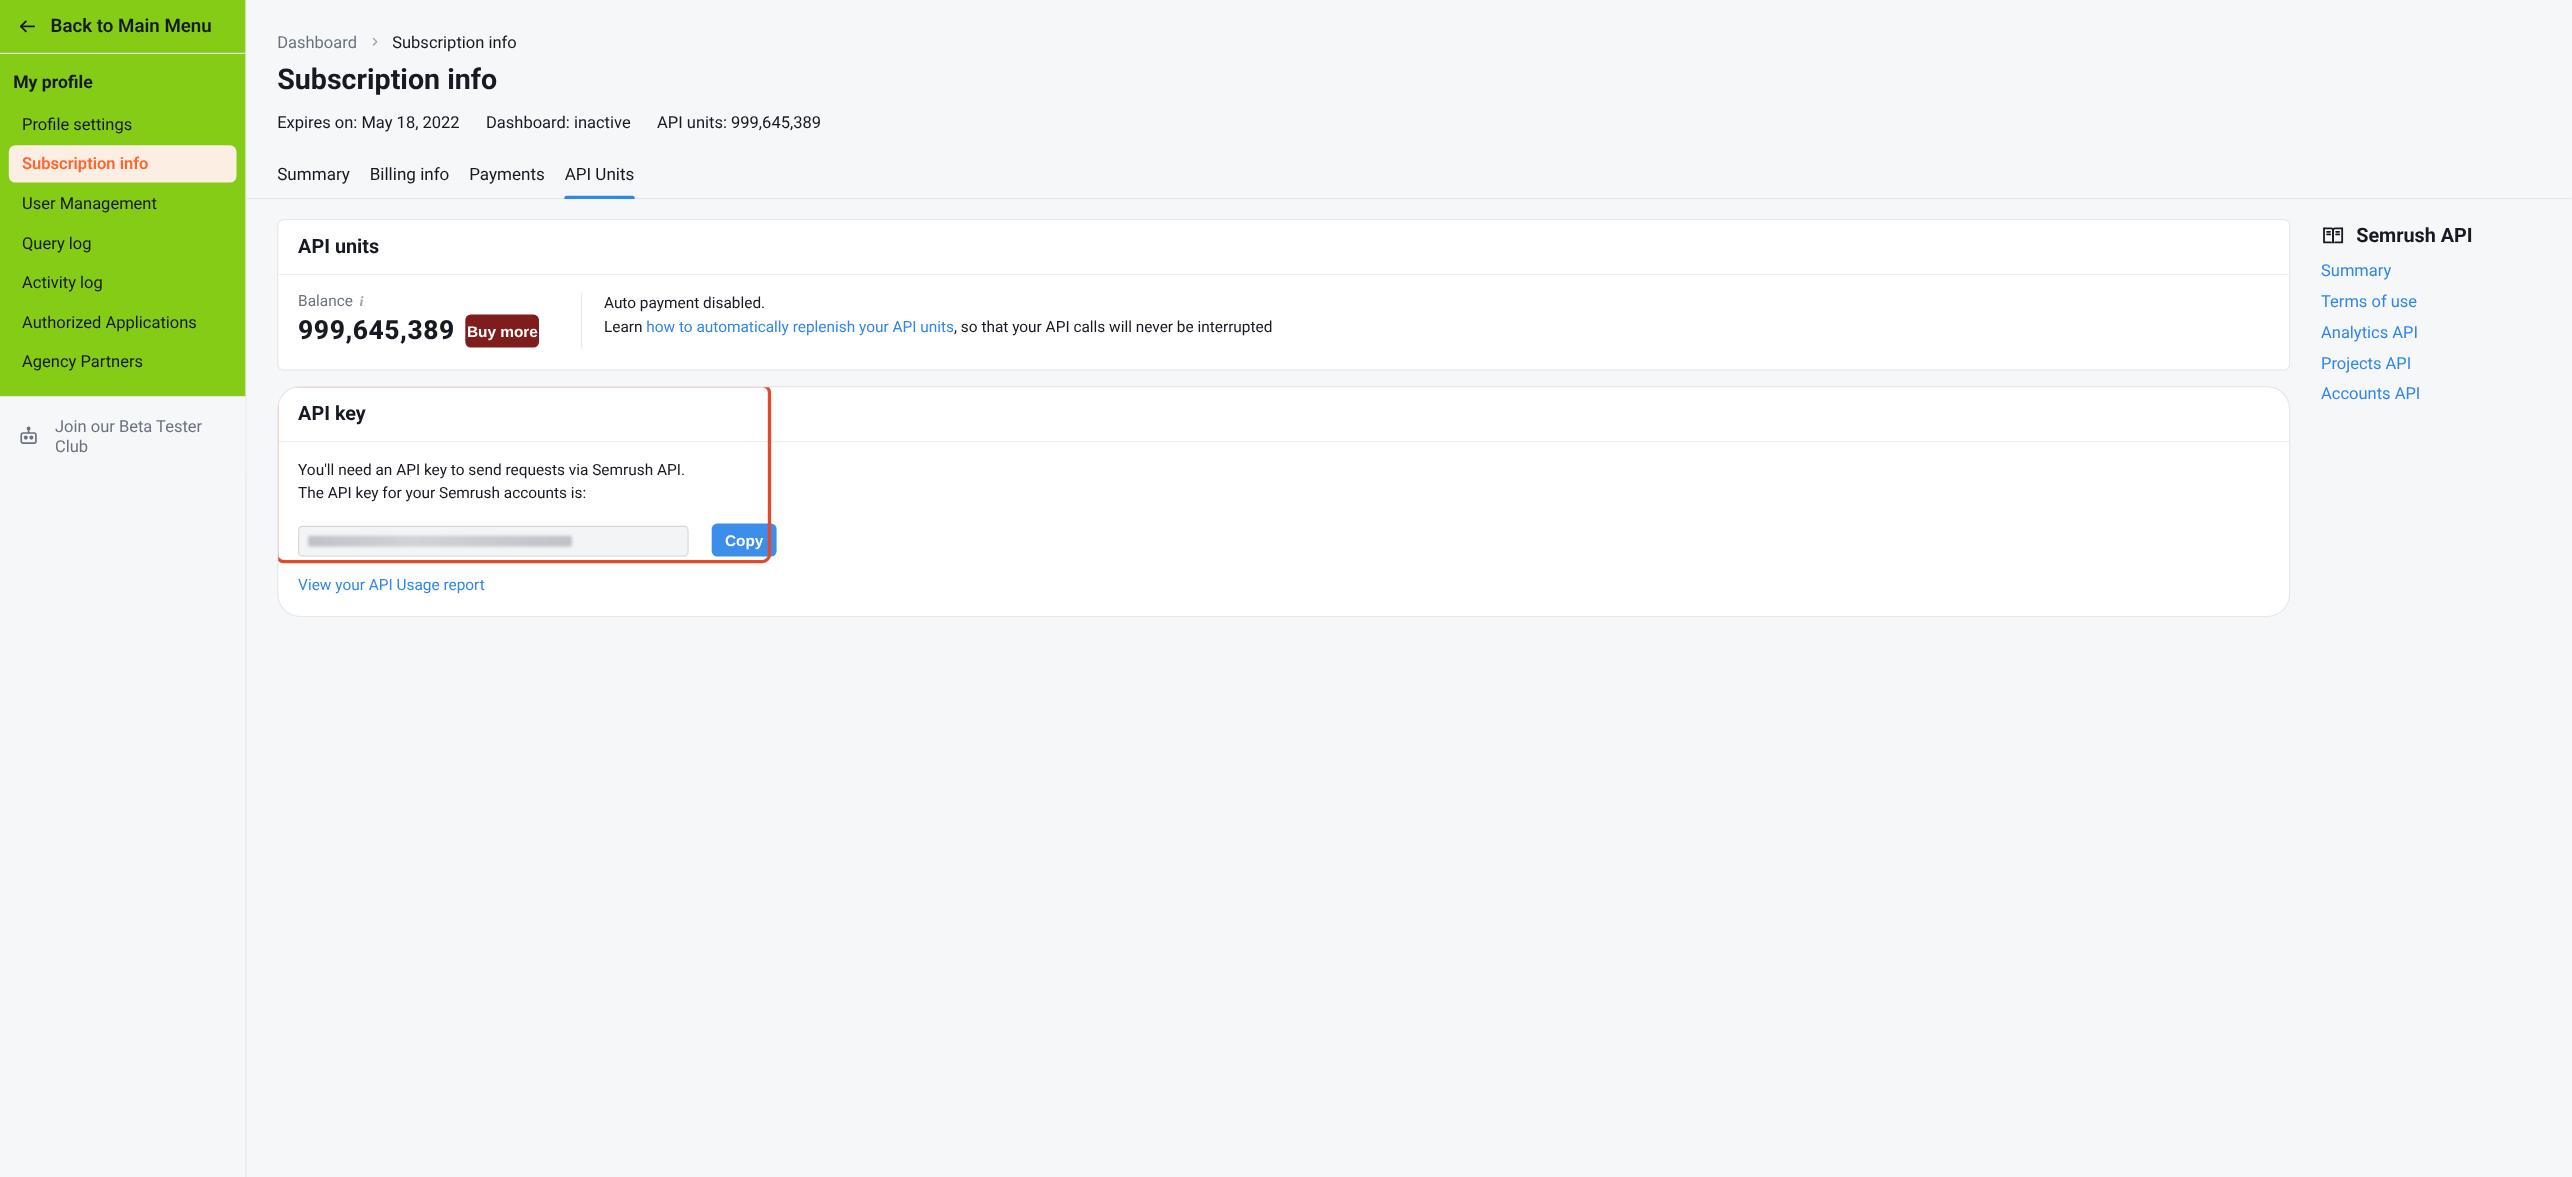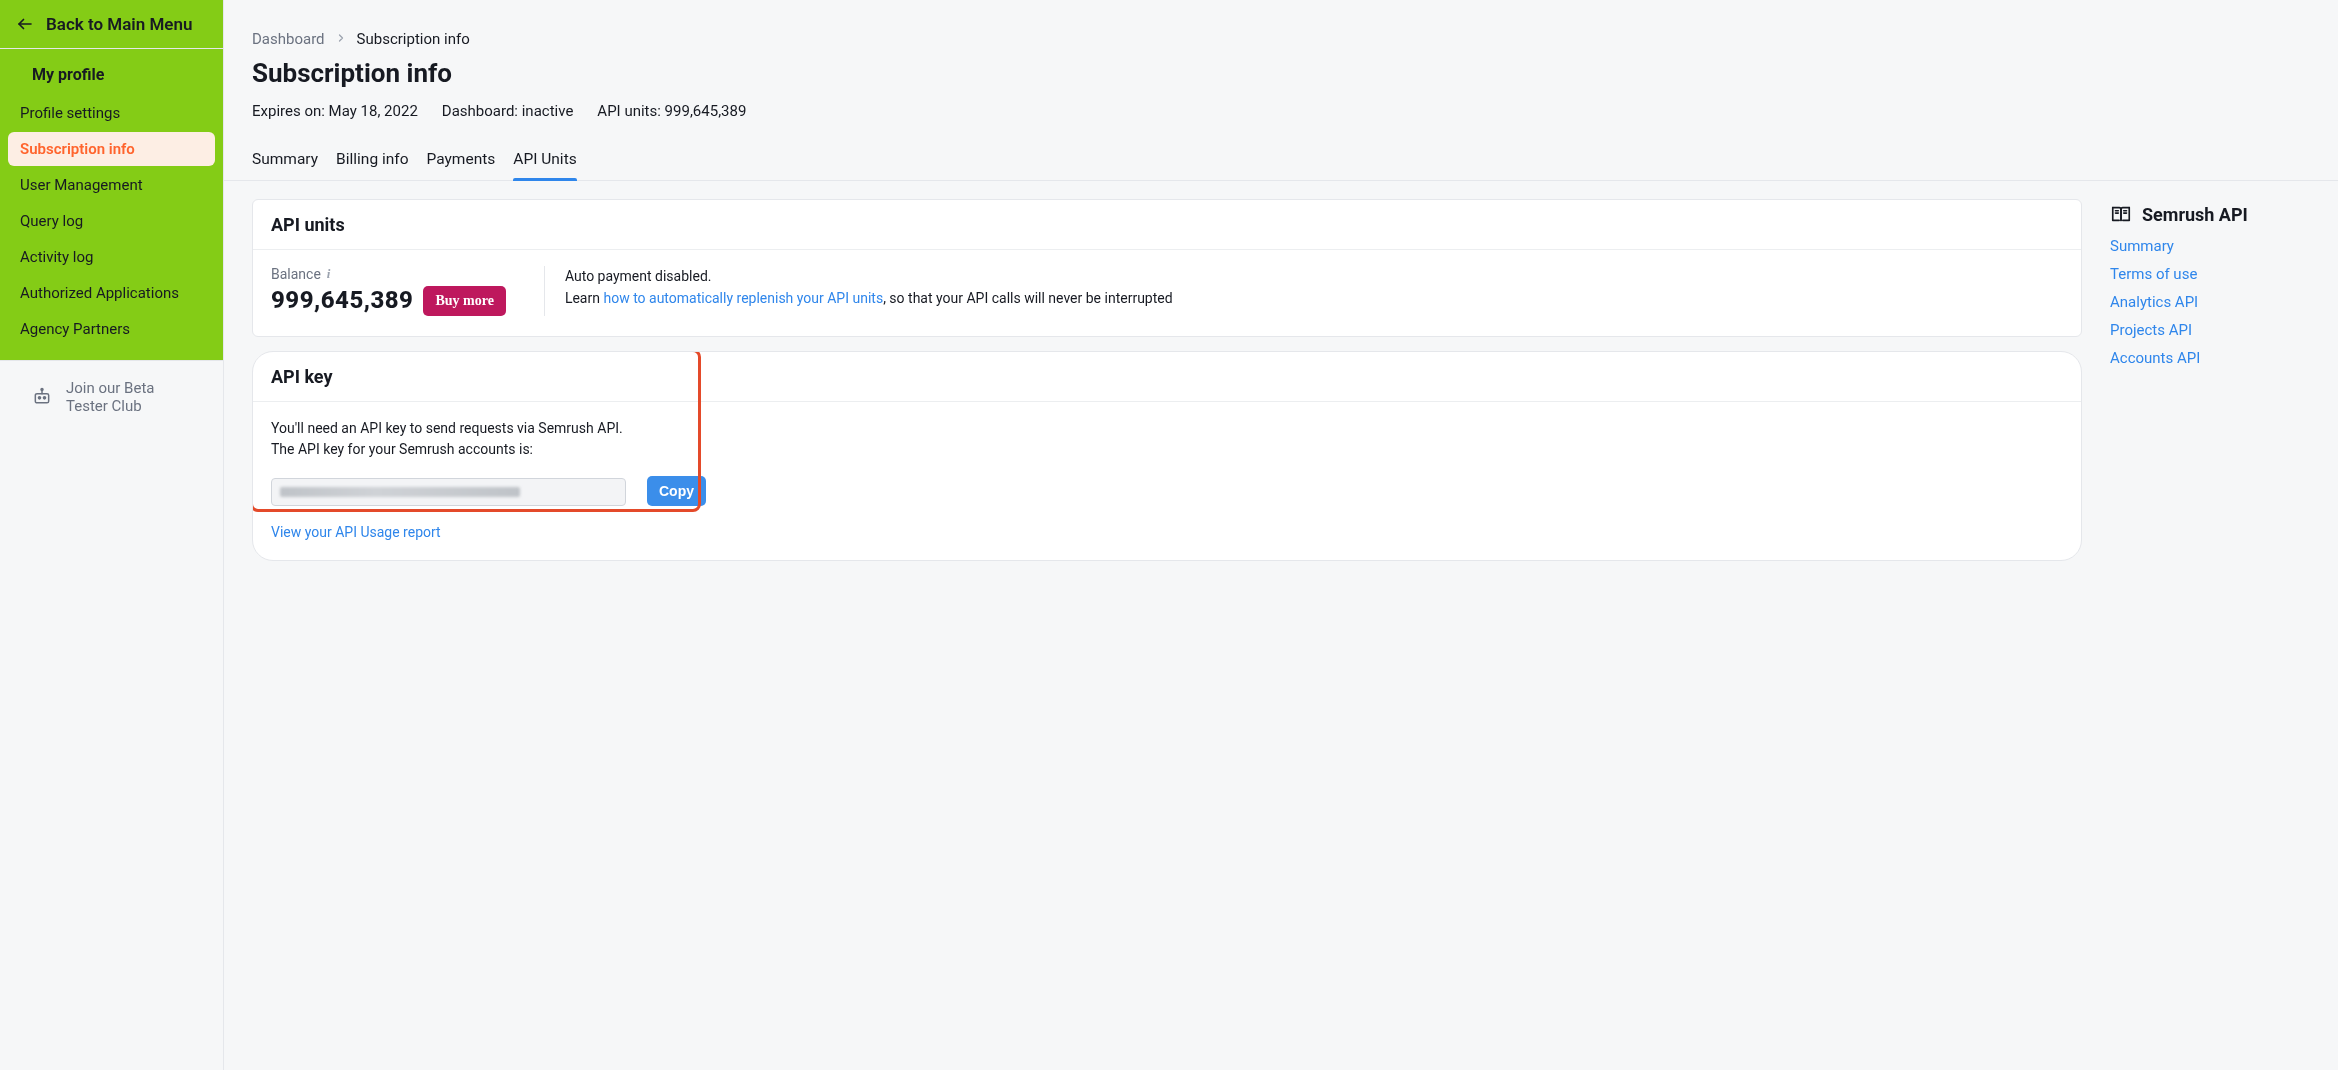--- a/index.html
+++ b/index.html
@@ -34,21 +34,21 @@
   .back-row .icon-arrow {
     width: 18px; height: 18px; display:flex; align-items:center; justify-content:center;
     color: #171a22;
   }
   .back-row .label {
     font-size: 17px;
     font-weight: 600;
     color: #171a22;
   }
   .section-title {
-    padding: 16px 16px 10px 32px;
+    padding: 16px 16px 10px 12px;
     font-size: 16px;
     font-weight: 700;
     color: #171a22;
   }
   .nav { padding: 0 4px 12px 4px; }
   .nav-item {
     display: block;
     padding: 8px 12px;
     margin: 2px 4px;
     font-size: 15px;
@@ -59,21 +59,21 @@
   .nav-item.active {
     background: #fdeee4;
     color: #ff642d;
     font-weight: 600;
   }
   .sidebar-divider { height:1px; background:#e5e7eb; margin: 0; }
   .beta-row {
     display: flex;
     align-items: center;
     gap: 14px;
-    padding: 18px 32px;
+    padding: 18px 16px;
     color: #6b7280;
     cursor: pointer;
     background: #f6f7f8;
   }
   .beta-row .robot-icon {
     width: 20px; height: 20px; color: #6b7280;
   }
   .beta-row .beta-label { font-size: 15px; }
   
   .main {
@@ -175,29 +175,28 @@
   .balance-num {
     font-size: 24px;
     font-weight: 800;
     margin-top: 4px;
     letter-spacing: 0.5px;
     display:flex;
     align-items: flex-start;
     gap: 10px;
   }
   .btn-buy {
-    background: #be185d;
+    background: #7f1d1d;
     color: #fff;
     border: none;
     border-radius: 5px;
-    padding: 7px 12px;
+    padding: 7px 1px;
     font-size: 14px;
     font-weight: 600;
     cursor: pointer;
-    font-family: Liberation Serif, serif;
   }
   .vline { width:1px; background:#e5e7eb; align-self: stretch; }
   .auto-pay {
     font-size: 14px;
     color: #171a22;
     line-height: 1.55;
   }
   .link { color: #2f86eb; cursor: pointer; }
   .api-key-card { position: relative; }
   .api-key-desc { font-size: 14px; color: #171a22; line-height:1.5; }

